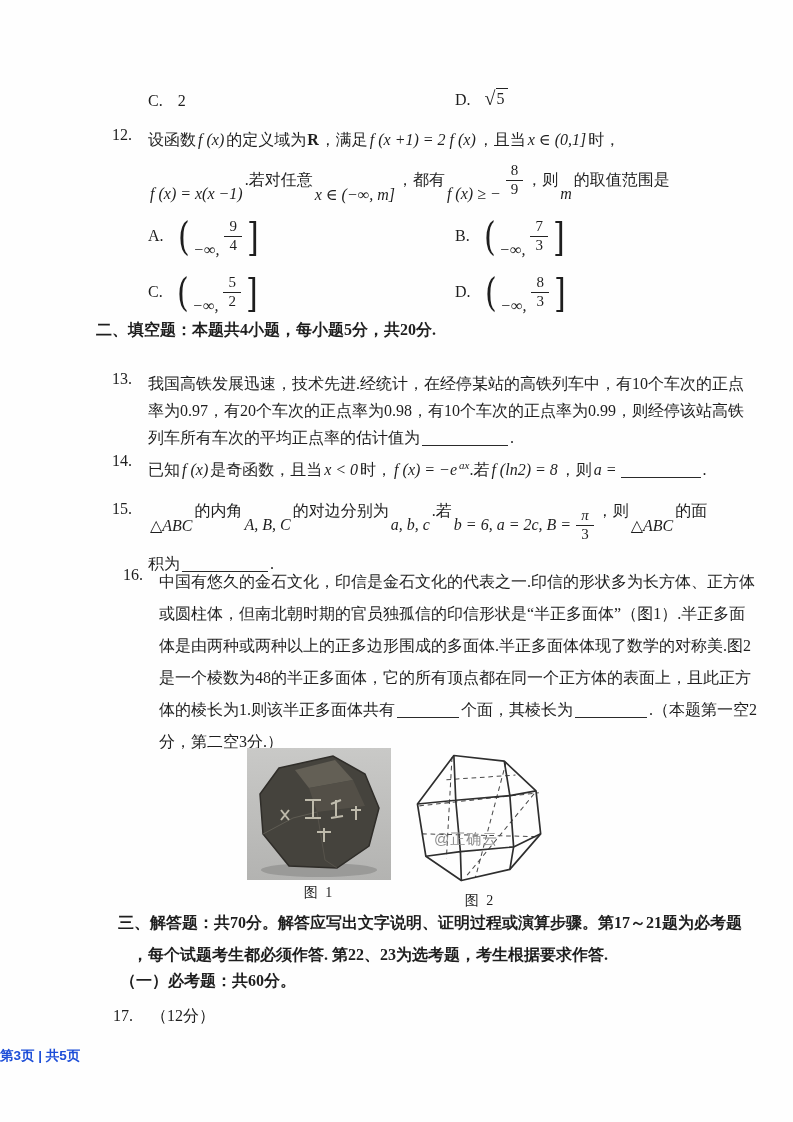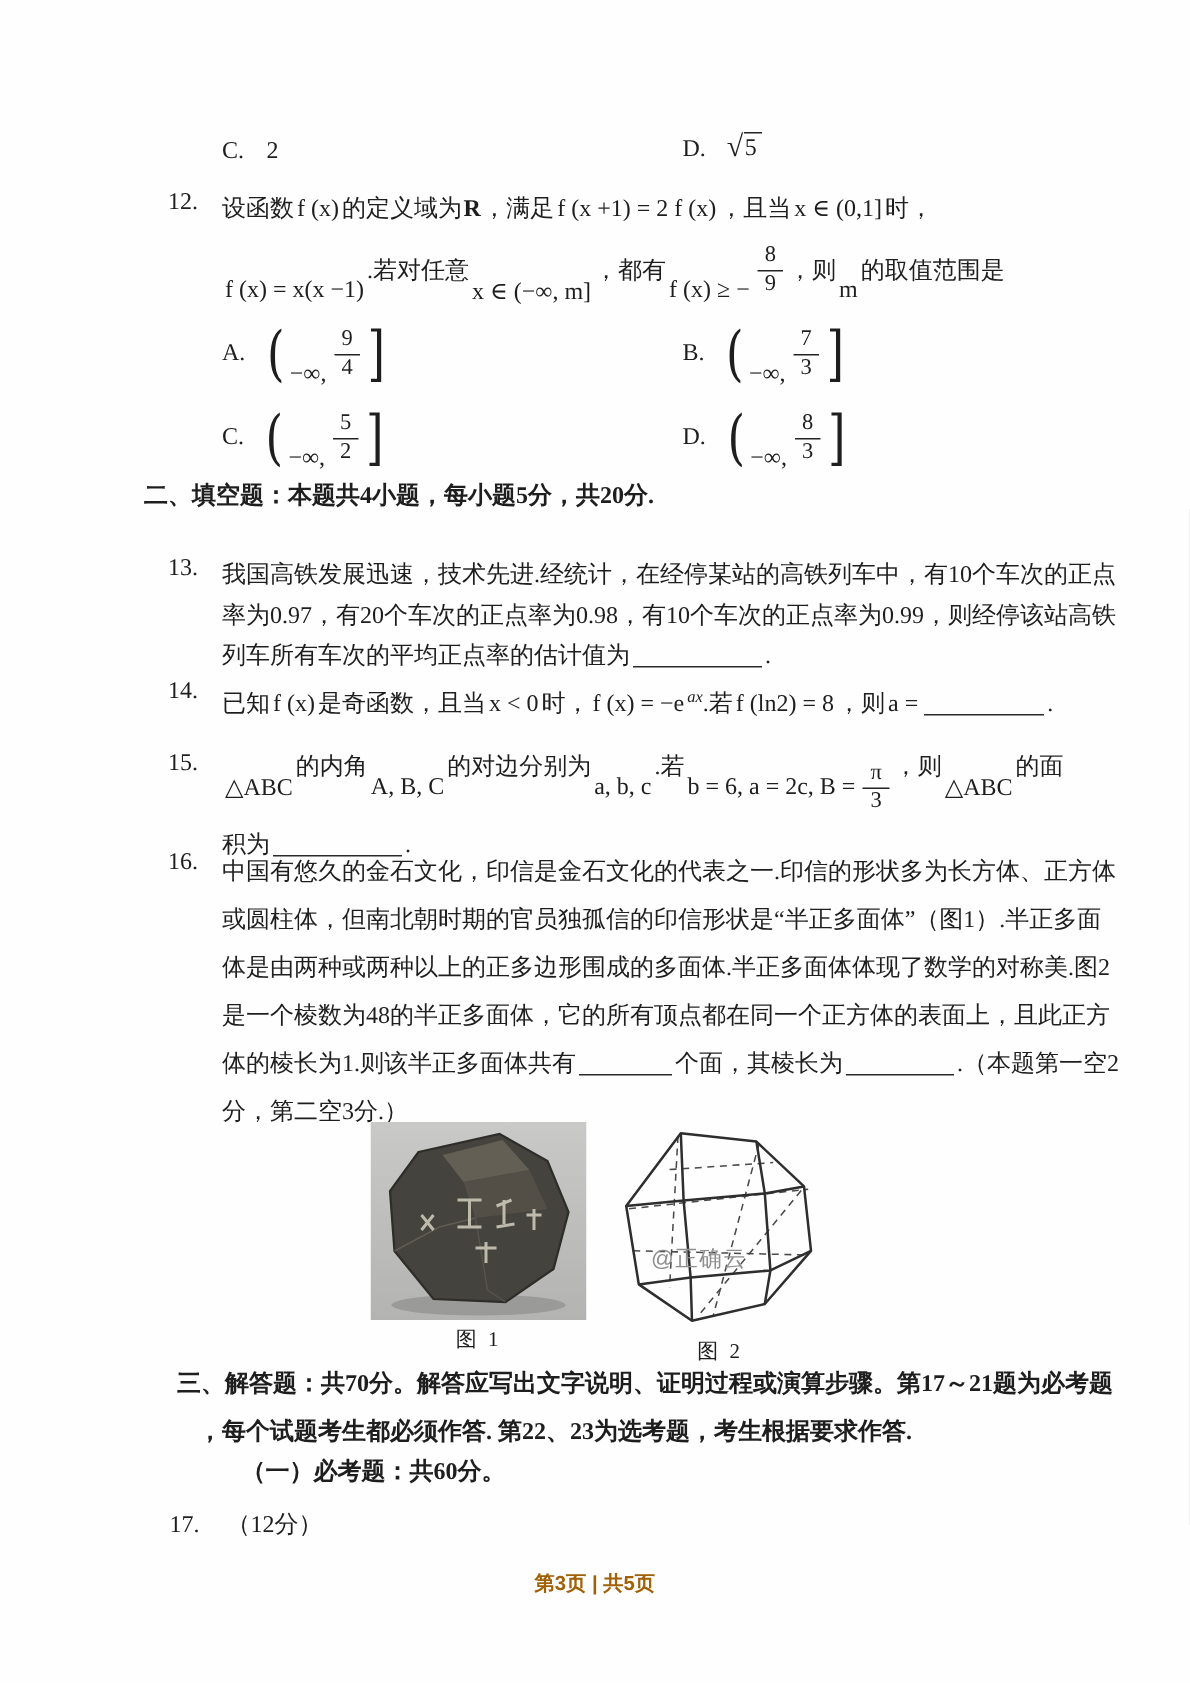--- a/index.html
+++ b/index.html
@@ -7,21 +7,21 @@
     position:relative;
     width:793px; height:1122px;
     margin:0 auto;
     background:#fefefe;
     color:#1e1e1e;
     font-family:"Liberation Serif","DejaVu Serif",serif;
     font-size:16px;
     overflow:hidden;
   }
   .abs { position:absolute; }
-  .math { font-family:"Liberation Serif","DejaVu Serif",serif; padding:0 2px;margin-top:28px; }
+  .math { font-family:"Liberation Serif","DejaVu Serif",serif; font-style:italic; padding:0 2px;margin-top:28px; }
   .mup  { font-family:"Liberation Serif","DejaVu Serif",serif; font-style:normal; padding:0 1px; }
   .bold { font-weight:bold; }
   .qline { white-space:nowrap; line-height:27px; }
   .question { display:flex; align-items:flex-start; }
   .qnum { width:36px; flex:none; }
   .qbody { flex:1; }
   .blank { display:inline-block; border-bottom:1.4px solid #2a2a2a; height:15px; vertical-align:-3px; margin:0 2px; }
   .w86 { width:86px; } .w80 { width:80px; } .w62 { width:62px; } .w72 { width:72px; }
 
   
@@ -43,21 +43,21 @@
 
   .tall-line { display:flex; align-items:center; height:46px; white-space:nowrap; }
 
   .sec-title { font-weight:bold; white-space:nowrap; }
 
   .figs { display:flex; align-items:flex-start; gap:14px; }
   .figcol { display:flex; flex-direction:column; align-items:center; }
   .caption { margin-top:4px; font-size:14px; letter-spacing:2px; }
   .watermark { position:absolute; color:#8f8f8f; font-size:15px; font-family:"Liberation Sans","DejaVu Sans",sans-serif; letter-spacing:1px;margin-left:39px; }
 
-  .footer { width:100%; text-align:center; font-family:"Liberation Sans","DejaVu Sans",sans-serif; font-size:13.5px; font-weight:600; color:#a16207; }
+  .footer { width:100%; font-family:"Liberation Sans","DejaVu Sans",sans-serif; font-size:13.5px; font-weight:600; color:#1d4ed8; }
   sup.expo { font-size:11px; font-style:italic; }
 </style>
 </head>
 <body>
 
 <div class="page">
 
   <div class="abs" style="top:92px;left:148px;width:600px;height:34px;">
     <span>
       <span>C.</span>
@@ -185,21 +185,21 @@
           <span>，则</span>
           <span class="math">△ABC</span>
           <span>的面</span>
       </div>
       <div class="qline" style="margin-top:16px;">
         <span>积为</span><span class="blank w86"></span><span>.</span>
       </div>
     </div>
   </div>
 
-  <div class="abs question" style="top:566px;left:112px;width:624px;">
+  <div class="abs question" style="top:566px;left:123px;width:624px;">
     <span class="qnum">16.</span>
     <div class="qbody" style="line-height:32px;">
       <div class="qline" style="line-height:32px;">中国有悠久的金石文化，印信是金石文化的代表之一.印信的形状多为长方体、正方体</div>
       <div class="qline" style="line-height:32px;">或圆柱体，但南北朝时期的官员独孤信的印信形状是“半正多面体”（图1）.半正多面</div>
       <div class="qline" style="line-height:32px;">体是由两种或两种以上的正多边形围成的多面体.半正多面体体现了数学的对称美.图2</div>
       <div class="qline" style="line-height:32px;">是一个棱数为48的半正多面体，它的所有顶点都在同一个正方体的表面上，且此正方</div>
       <div class="qline" style="line-height:32px;">
         <span>体的棱长为1.则该半正多面体共有</span><span class="blank w62"></span><span>个面，其棱长为</span><span class="blank w72"></span><span>.（本题第一空2</span>
       </div>
       <div class="qline" style="line-height:32px;">分，第二空3分.）</div>
@@ -251,21 +251,21 @@
       <div class="caption">图 2</div>
     </div>
     <span class="watermark" style="left:148px;top:82px;">@正确云</span>
   </div>
 
   <div class="abs" style="top:907px;left:118px;width:624px;line-height:32px;">
     <div class="sec-title">三、解答题：共70分。解答应写出文字说明、证明过程或演算步骤。第17～21题为必考题</div>
     <div class="sec-title" style="padding-left:14px;">，每个试题考生都必须作答. 第22、23为选考题，考生根据要求作答.</div>
   </div>
 
-  <div class="abs sec-title" style="top:971px;left:120px;margin-left:41px;">（一）必考题：共60分。</div>
+  <div class="abs sec-title" style="top:971px;left:120px;">（一）必考题：共60分。</div>
 
   <div class="abs" style="top:1006px;left:113px;">
     <span>17.</span>
     <span style="margin-left:14px;">（12分）</span>
   </div>
 
   <div class="abs footer" style="top:1047px;left:0;">第3页 | 共5页</div>
 
 </div>
 

